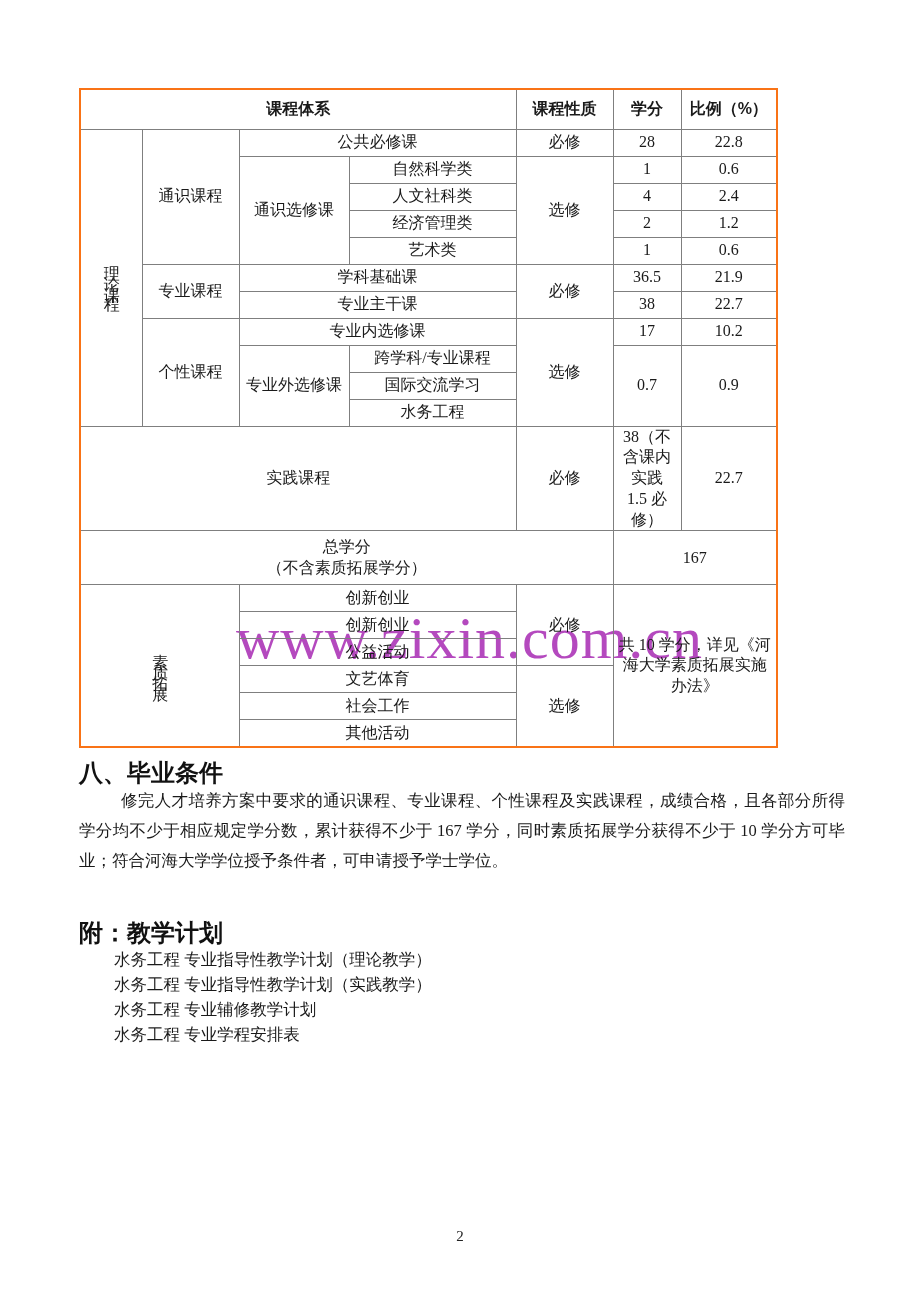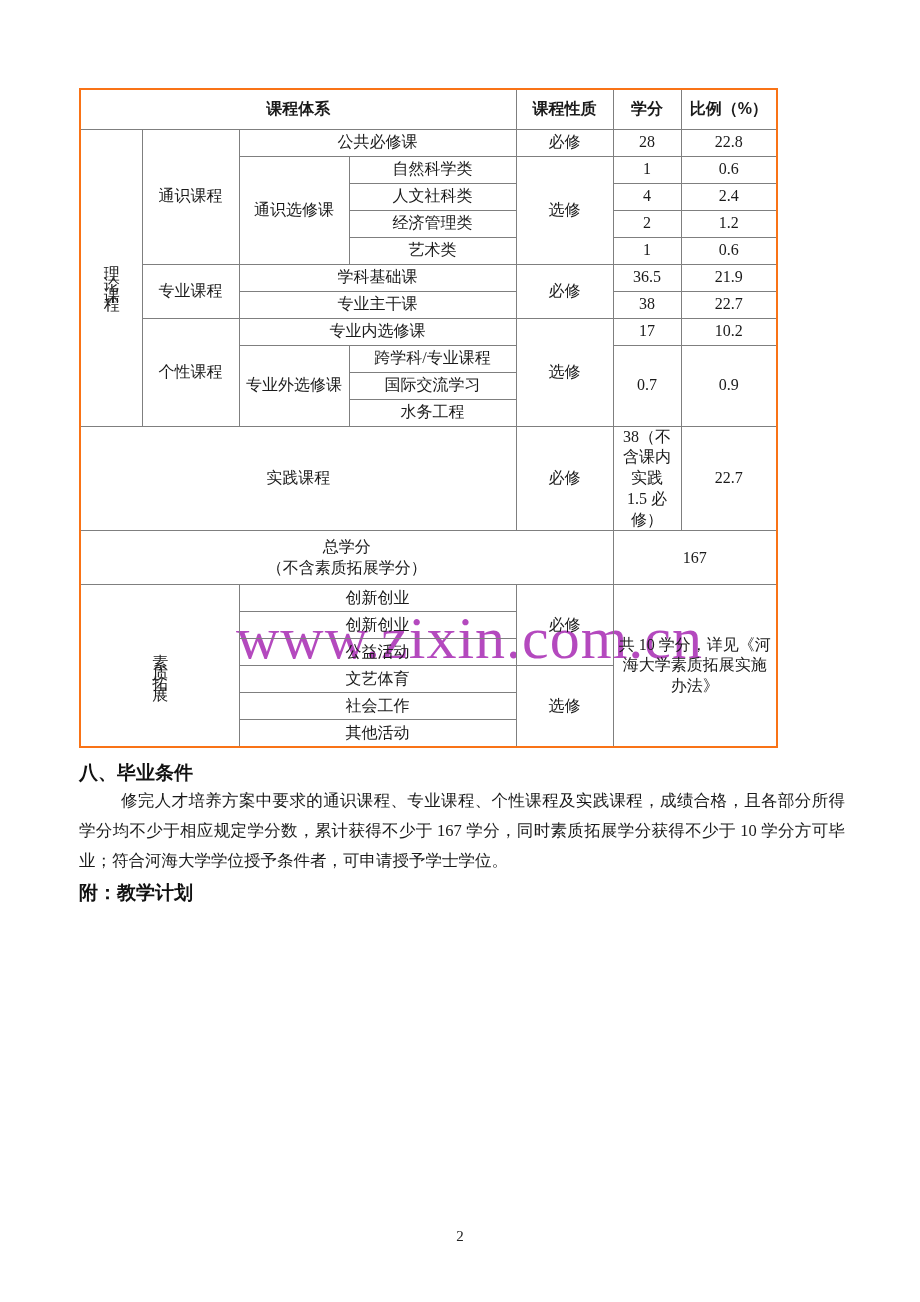--- a/index.html
+++ b/index.html
@@ -68,34 +68,34 @@
   .sec-graduation{
     position:absolute;
     left:79px;top:760px;
     width:766px;
     z-index:1;
   }
   .sec-graduation h2, .sec-appendix h2{
     margin:0;
     font-family:"Liberation Sans","DejaVu Sans",sans-serif;
     font-weight:bold;
-    font-size:19px;
+    font-size:24px;
     line-height:26px;
     color:#111;
   }
   .sec-graduation p{
     margin:0;
     font-size:16.5px;
     line-height:30px;
     text-indent:42px;
     text-align:justify;
   }
   .sec-appendix{
     position:absolute;
-    left:79px;top:880px;
+    left:79px;top:920px;
     width:600px;
     z-index:1;
   }
   .appendix-list{
     margin-top:1px;
     padding-left:35px;
     font-size:16.5px;
     line-height:25px;
   }
   .page-number{
@@ -245,15 +245,21 @@
     </table>
 </div>
 
 <div class="sec-graduation">
   <h2>八、毕业条件</h2>
   <p>修完人才培养方案中要求的通识课程、专业课程、个性课程及实践课程，成绩合格，且各部分所得学分均不少于相应规定学分数，累计获得不少于 167 学分，同时素质拓展学分获得不少于 10 学分方可毕业；符合河海大学学位授予条件者，可申请授予学士学位。</p>
 </div>
 
 <div class="sec-appendix">
   <h2>附：教学计划</h2>
+  <div class="appendix-list">
+    <div>水务工程 专业指导性教学计划（理论教学）</div>
+    <div>水务工程 专业指导性教学计划（实践教学）</div>
+    <div>水务工程 专业辅修教学计划</div>
+    <div>水务工程 专业学程安排表</div>
+  </div>
 </div>
 
 <div class="page-number">2</div>
 
 </body></html>

